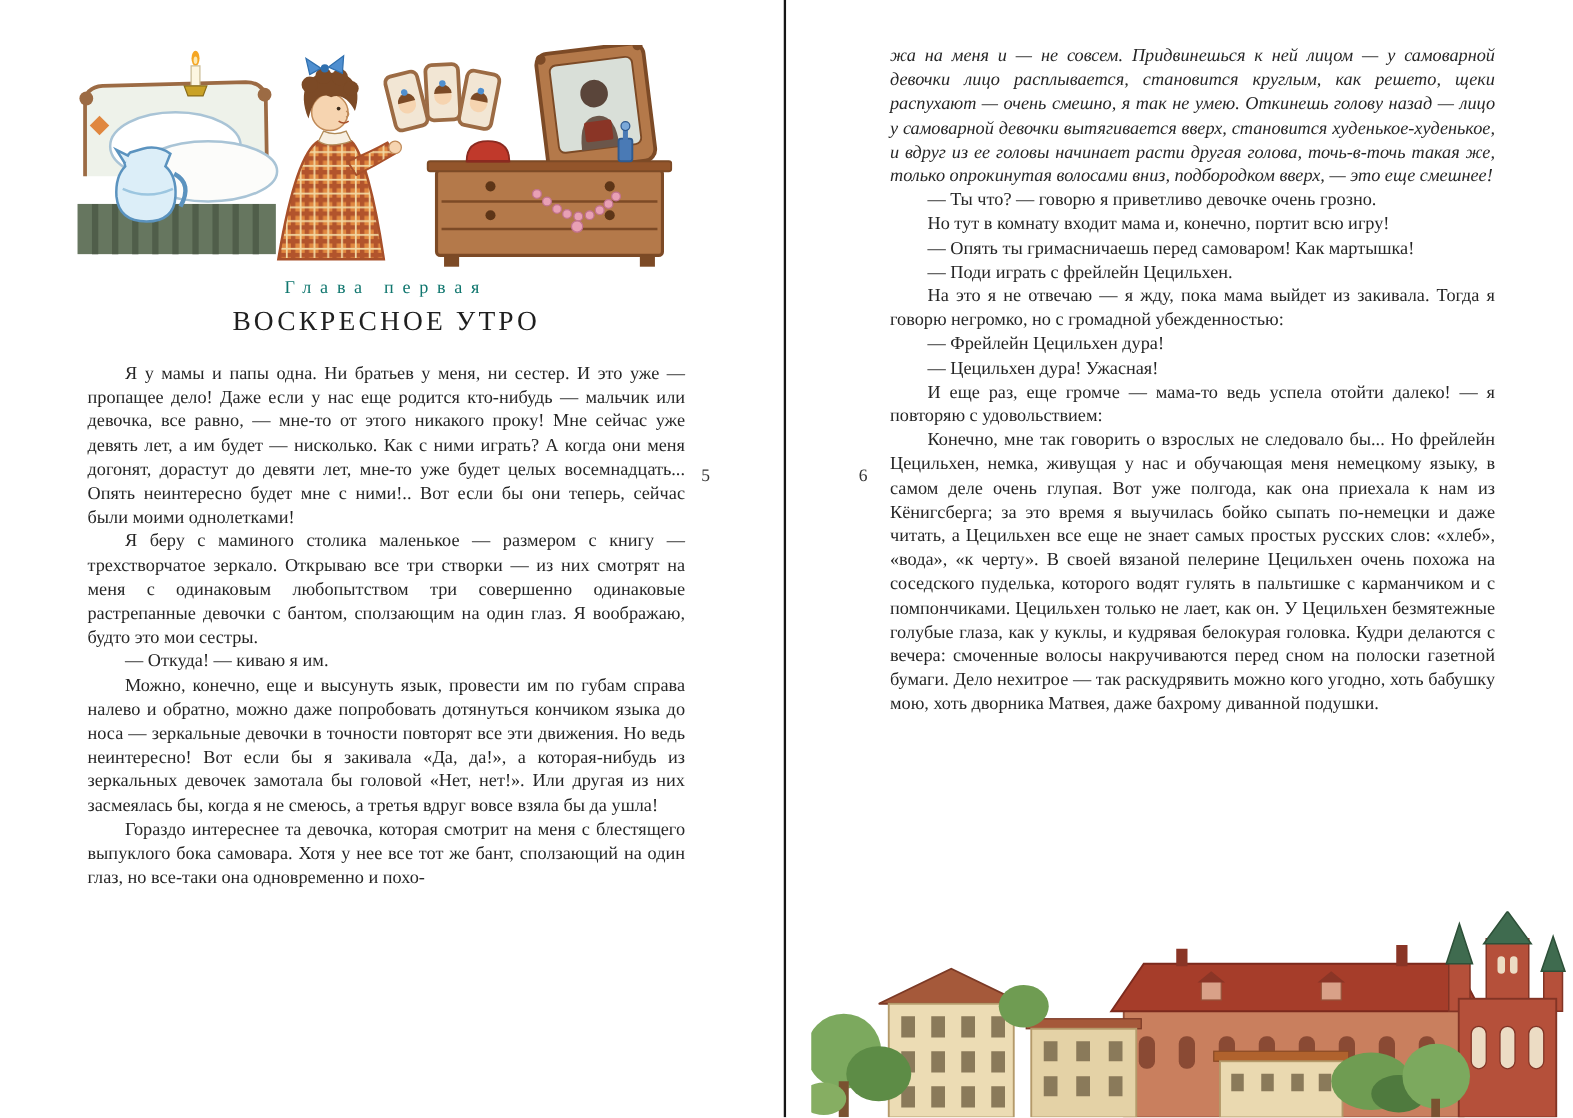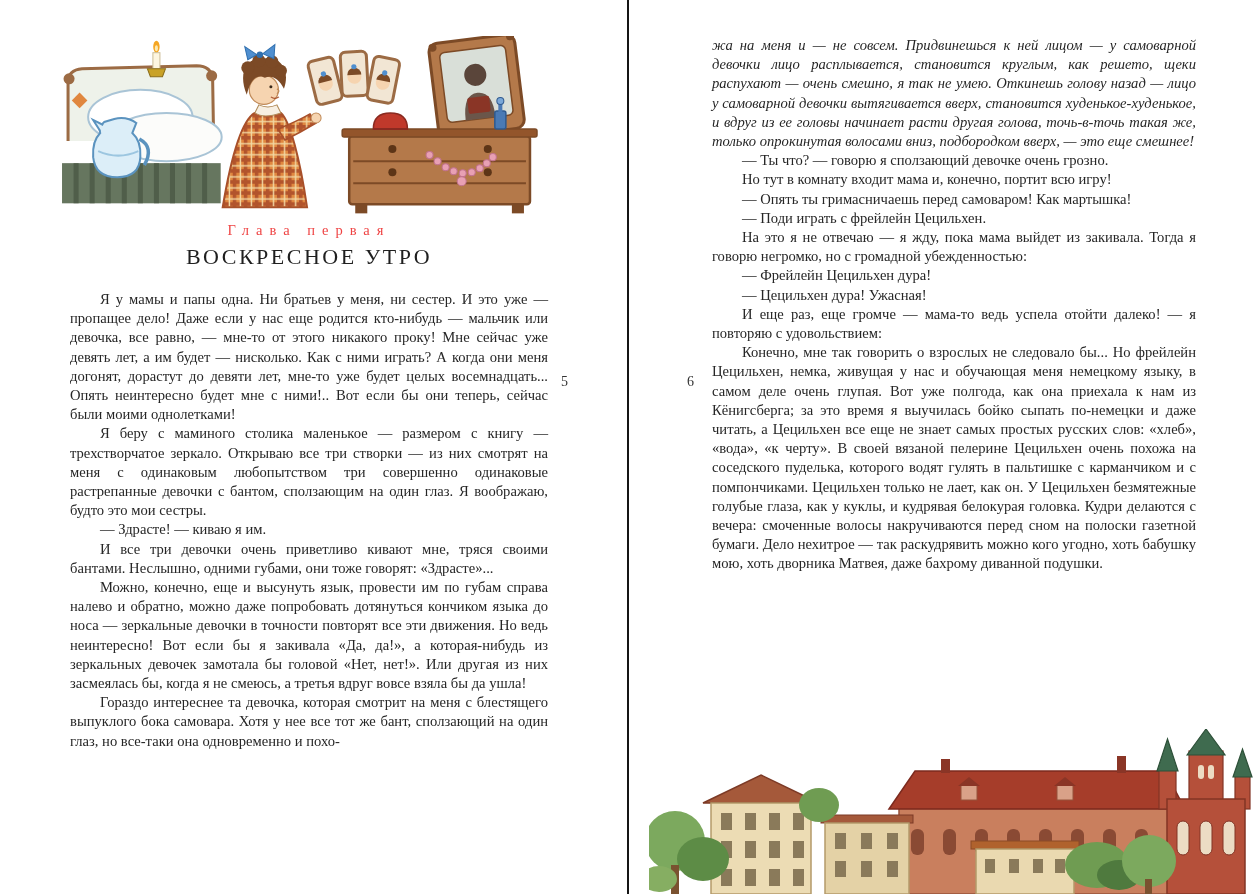--- a/index.html
+++ b/index.html
@@ -8,21 +8,21 @@
   .page{position:absolute;top:0;width:629px;height:894px;background:#ffffff;}
   .page-left{left:0;}
   .page-right{left:629px;}
   .gutter{position:absolute;left:627px;top:0;width:2px;height:894px;background:#151515;}
 
   .illus{position:absolute;}
   .illus-left{left:56px;top:36px;width:482px;height:182px;}
   .illus-right{left:20px;top:729px;width:610px;height:165px;}
 
   .chapter-head{position:absolute;left:70px;top:222px;width:478px;text-align:center;}
-  .chapter-label{font-size:14.5px;letter-spacing:7px;color:#ef4444;}
+  .chapter-label{font-size:14.5px;letter-spacing:7px;color:#0f766e;}
   .chapter-title{margin-top:5px;font-size:22px;letter-spacing:2.5px;color:#1f1f1f;}
 
   .text-col{position:absolute;}
   .text-left{left:70px;top:290px;width:478px;}
   .text-right{left:83px;top:36px;width:484px;}
 
   .para{margin:0;font-size:14.6px;line-height:19.2px;text-align:justify;text-indent:30px;
         hyphens:auto;-webkit-hyphens:auto;}
   .para.no-indent{text-indent:0;font-style:italic;}
 
@@ -162,36 +162,35 @@
     </svg>
 
     <div class="chapter-head">
       <div class="chapter-label">Глава первая</div>
       <div class="chapter-title">ВОСКРЕСНОЕ УТРО</div>
     </div>
 
     <div class="text-col text-left">
       <p class="para">Я у мамы и папы одна. Ни братьев у меня, ни сестер. И это уже — пропащее дело! Даже если у нас еще родится кто-нибудь — мальчик или девочка, все равно, — мне-то от этого никакого проку! Мне сейчас уже девять лет, а им будет — нисколько. Как с ними играть? А когда они меня догонят, дорастут до девяти лет, мне-то уже будет целых восемнадцать... Опять неинтересно будет мне с ними!.. Вот если бы они теперь, сейчас были моими однолетками!</p>
       <p class="para">Я беру с маминого столика маленькое — размером с книгу — трехстворчатое зеркало. Открываю все три створки — из них смотрят на меня с одинаковым любопытством три совершенно одинаковые растрепанные девочки с бантом, сползающим на один глаз. Я воображаю, будто это мои сестры.</p>
-      <p class="para">— Здрасте! — киваю я им.</p>
-      <p class="para">И все три девочки очень приветливо кивают мне, тряся своими бантами. Неслышно, одними губами, они тоже говорят: «Здрасте»...</p>
+      <p class="para">— Откуда! — киваю я им.</p>
       <p class="para">Можно, конечно, еще и высунуть язык, провести им по губам справа налево и обратно, можно даже попробовать дотянуться кончиком языка до носа — зеркальные девочки в точности повторят все эти движения. Но ведь неинтересно! Вот если бы я закивала «Да, да!», а которая-нибудь из зеркальных девочек замотала бы головой «Нет, нет!». Или другая из них засмеялась бы, когда я не смеюсь, а третья вдруг вовсе взяла бы да ушла!</p>
       <p class="para">Гораздо интереснее та девочка, которая смотрит на меня с блестящего выпуклого бока самовара. Хотя у нее все тот же бант, сползающий на один глаз, но все-таки она одновременно и похо-</p>
     </div>
 
     <div class="page-num num-left">5</div>
   </div>
 
   <div class="gutter"></div>
 
   <div class="page page-right">
 
     <div class="text-col text-right">
       <p class="para no-indent">жа на меня и — не совсем. Придвинешься к ней лицом — у самоварной девочки лицо расплывается, становится круглым, как решето, щеки распухают — очень смешно, я так не умею. Откинешь голову назад — лицо у самоварной девочки вытягивается вверх, становится худенькое-худенькое, и вдруг из ее головы начинает расти другая голова, точь-в-точь такая же, только опрокинутая волосами вниз, подбородком вверх, — это еще смешнее!</p>
-      <p class="para">— Ты что? — говорю я сползающий девочке очень грозно.</p>
+      <p class="para">— Ты что? — говорю я приветливо девочке очень грозно.</p>
       <p class="para">Но тут в комнату входит мама и, конечно, портит всю игру!</p>
       <p class="para">— Опять ты гримасничаешь перед самоваром! Как мартышка!</p>
       <p class="para">— Поди играть с фрейлейн Цецильхен.</p>
       <p class="para">На это я не отвечаю — я жду, пока мама выйдет из закивала. Тогда я говорю негромко, но с громадной убежденностью:</p>
       <p class="para">— Фрейлейн Цецильхен дура!</p>
       <p class="para">— Цецильхен дура! Ужасная!</p>
       <p class="para">И еще раз, еще громче — мама-то ведь успела отойти далеко! — я повторяю с удовольствием:</p>
       <p class="para">Конечно, мне так говорить о взрослых не следовало бы... Но фрейлейн Цецильхен, немка, живущая у нас и обучающая меня немецкому языку, в самом деле очень глупая. Вот уже полгода, как она приехала к нам из Кёнигсберга; за это время я выучилась бойко сыпать по-немецки и даже читать, а Цецильхен все еще не знает самых простых русских слов: «хлеб», «вода», «к черту». В своей вязаной пелерине Цецильхен очень похожа на соседского пуделька, которого водят гулять в пальтишке с карманчиком и с помпончиками. Цецильхен только не лает, как он. У Цецильхен безмятежные голубые глаза, как у куклы, и кудрявая белокурая головка. Кудри делаются с вечера: смоченные волосы накручиваются перед сном на полоски газетной бумаги. Дело нехитрое — так раскудрявить можно кого угодно, хоть бабушку мою, хоть дворника Матвея, даже бахрому диванной подушки.</p>
     </div>
 

